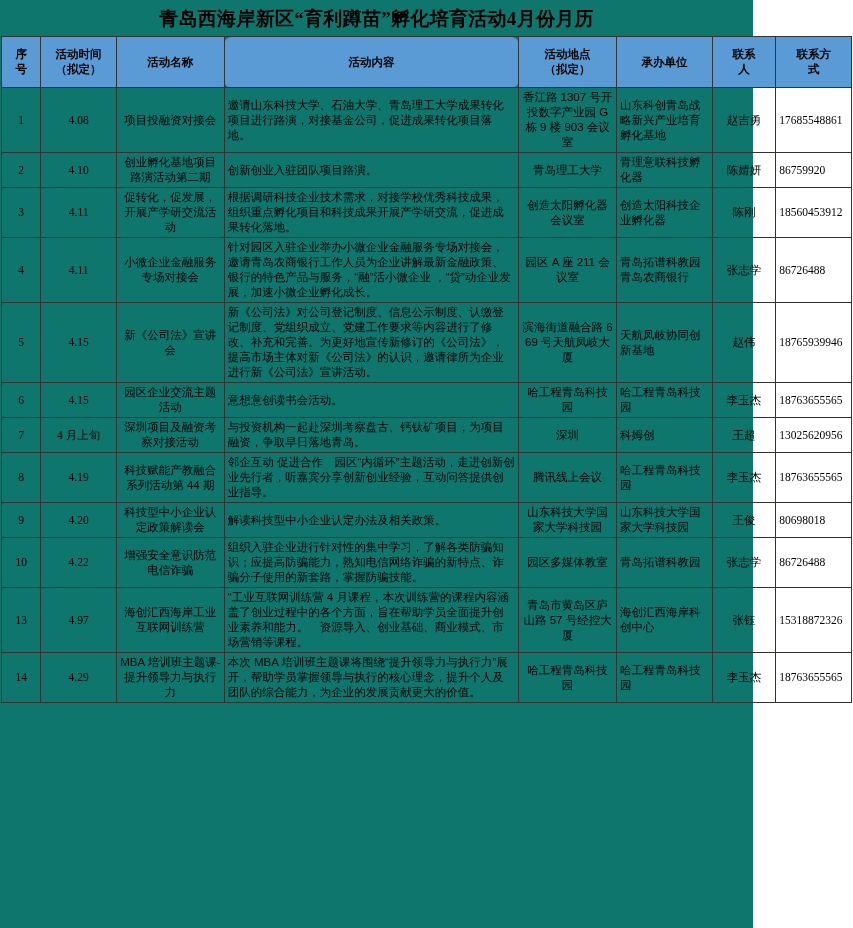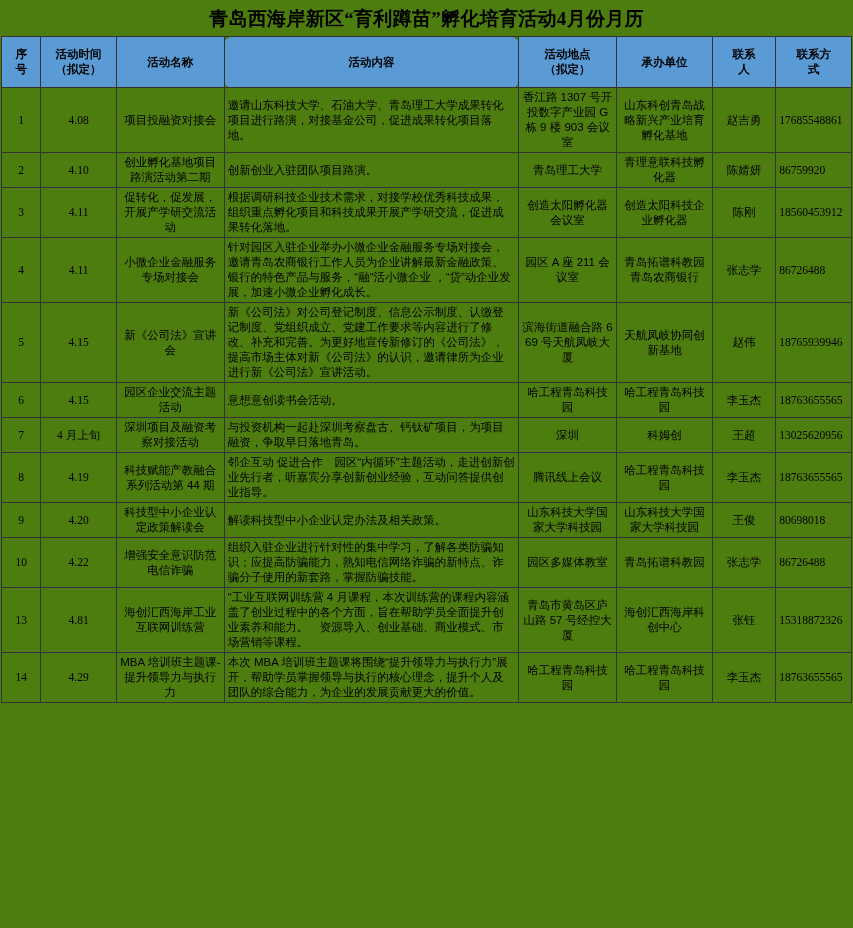--- a/index.html
+++ b/index.html
@@ -8,25 +8,25 @@
     background: #ffffff;
   }
   body {
     width: 853px;
     height: 928px;
     font-family: "Liberation Sans", "DejaVu Sans", sans-serif;
     color: #000000;
     overflow: hidden;
   }
   .page {
-    width: 853px;
+    width: 753px;
     height: 928px;
     position: relative;
     box-sizing: border-box;
-    background: #4d7c0f;
+    background: #0f766e;
   }
   .doc-title {
     text-align: center;
     font-weight: bold;
     font-size: 19px;
     line-height: 28px;
     padding-top: 5px;
     padding-bottom: 3px;
     letter-spacing: 0.3px;
     font-family: "Liberation Serif", "DejaVu Serif", serif;
@@ -53,21 +53,21 @@
     font-size: 13px;
     line-height: 16px;
     height: 46px;
     border: 1px solid #2e2e2e;
   }
   td.c-idx   { text-align: center; width: 32px; }
   td.c-date  { text-align: center; width: 68px; }
   td.c-name  { text-align: center; width: 100px; }
   td.c-body  { text-align: left;   width: 285px; padding-left: 5px; padding-right: 5px; }
   td.c-place { text-align: center; width: 90px; }
-  td.c-org   { text-align: center; width: 88px; font-family: Liberation Serif, serif; }
+  td.c-org   { text-align: left; width: 88px; font-family: Liberation Serif, serif; }
   td.c-person{ text-align: center; width: 56px; }
   td.c-phone { text-align: left; width: 68px; }
 
   th.h-idx   { width: 32px; }
   th.h-date  { width: 68px; }
   th.h-name  { width: 100px; margin-top: 32px; }
   th.h-body  { width: 285px; border-radius: 8px; }
   th.h-place { width: 90px; }
   th.h-org   { width: 88px; }
   th.h-person{ width: 56px; }
@@ -224,21 +224,21 @@
           <td class="c-date">4.22</td>
           <td class="c-name">增强安全意识防范电信诈骗</td>
           <td class="c-body">组织入驻企业进行针对性的集中学习，了解各类防骗知识；应提高防骗能力，熟知电信网络诈骗的新特点、诈骗分子使用的新套路，掌握防骗技能。</td>
           <td class="c-place">园区多媒体教室</td>
           <td class="c-org">青岛拓谱科教园</td>
           <td class="c-person">张志学</td>
           <td class="c-phone">86726488</td>
         </tr>
         <tr>
           <td class="c-idx">13</td>
-          <td class="c-date">4.81</td>
+          <td class="c-date">4.97</td>
           <td class="c-name">海创汇西海岸工业互联网训练营</td>
           <td class="c-body">“工业互联网训练营 4 月课程，本次训练营的课程内容涵盖了创业过程中的各个方面，旨在帮助学员全面提升创业素养和能力。　资源导入、创业基础、商业模式、市场营销等课程。</td>
           <td class="c-place">青岛市黄岛区庐山路 57 号经控大厦</td>
           <td class="c-org">海创汇西海岸科创中心</td>
           <td class="c-person">张钰</td>
           <td class="c-phone">15318872326</td>
         </tr>
         <tr>
           <td class="c-idx">14</td>
           <td class="c-date">4.29</td>

